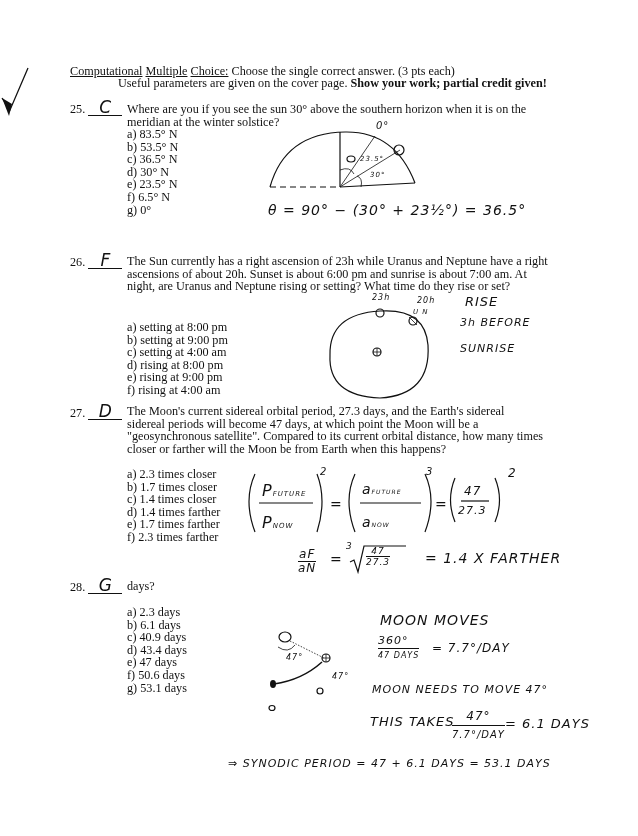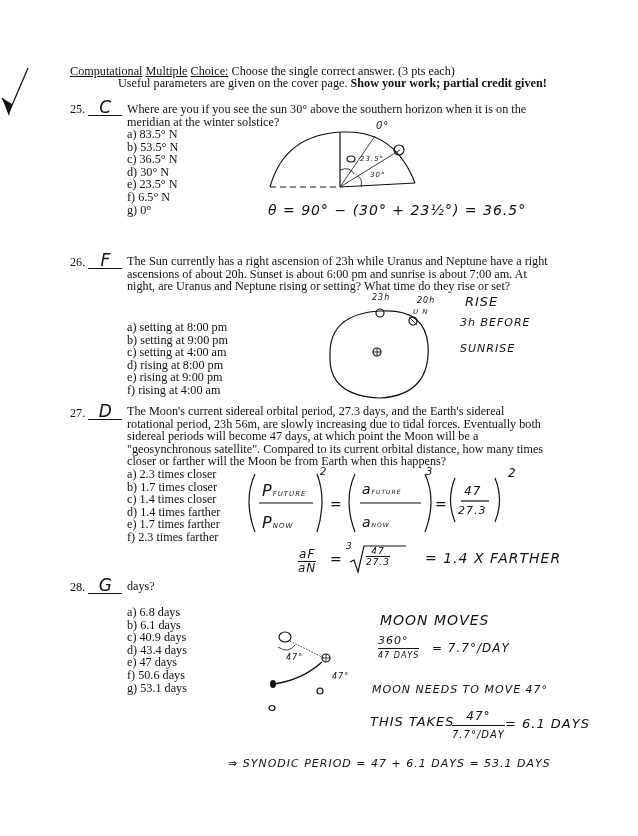--- a/index.html
+++ b/index.html
@@ -103,21 +103,20 @@
 <div class="abs hand" style="left:465px;top:294px;font-size:13px;">RISE</div>
 <div class="abs hand" style="left:460px;top:316px;font-size:11px;">3h BEFORE</div>
 <div class="abs hand" style="left:460px;top:342px;font-size:11px;">SUNRISE</div>
 
 <div class="abs txt" style="left:70px;top:404px;">
   <span>27.</span>
   <span class="blank">D</span>
 </div>
 <div class="abs txt" style="left:127px;top:405px;">
   <div>The Moon's current sidereal orbital period, 27.3 days, and the Earth's sidereal</div>
-  <div>rotational period, 23h 56m, are slowly increasing due to tidal forces.  Eventually both</div>
   <div>sidereal periods will become 47 days, at which point the Moon will be a</div>
   <div>"geosynchronous satellite".  Compared to its current orbital distance, how many times</div>
   <div>closer or farther will the Moon be from Earth when this happens?</div>
 </div>
 <div class="abs opts" style="left:127px;top:468px;">
   <div>a)  2.3 times closer</div>
   <div>b)  1.7 times closer</div>
   <div>c)  1.4 times closer</div>
   <div>d)  1.4 times farther</div>
   <div>e)  1.7 times farther</div>
@@ -171,21 +170,21 @@
 <div class="abs hand" style="left:425px;top:550px;font-size:14px;">= 1.4 X FARTHER</div>
 
 <div class="abs txt" style="left:70px;top:578px;">
   <span>28.</span>
   <span class="blank">G</span>
 </div>
 <div class="abs txt" style="left:127px;top:580px;">
   <div>days?</div>
 </div>
 <div class="abs opts" style="left:127px;top:606px;">
-  <div>a)  6.8 days</div>
+  <div>a)  2.3 days</div>
   <div>b)  6.1 days</div>
   <div>c)  40.9 days</div>
   <div>d)  43.4 days</div>
   <div>e)  47 days</div>
   <div>f)  50.6 days</div>
   <div>g)  53.1 days</div>
 </div>
 
 <svg style="left:262px;top:628px;" width="80" height="90">
   <ellipse cx="23" cy="9" rx="6" ry="5" class="ink"></ellipse>

